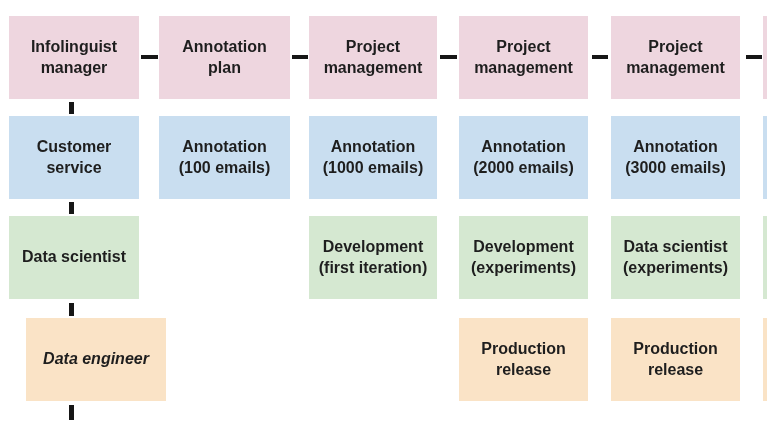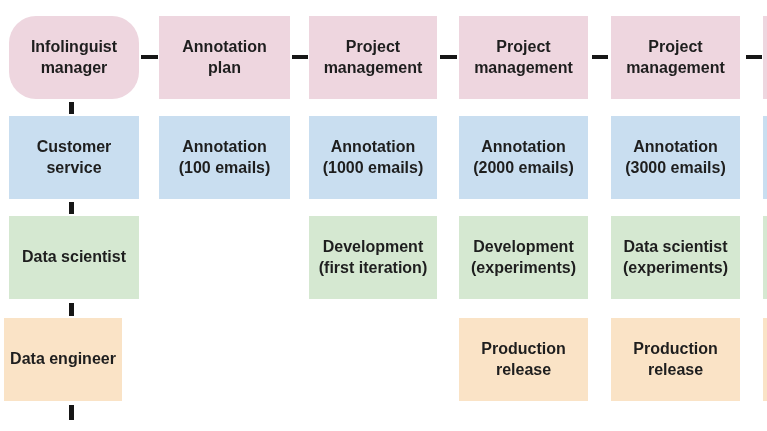--- a/index.html
+++ b/index.html
@@ -37,21 +37,21 @@
     position: absolute;
     width: 5px;
     background: #161616;
   }
 </style>
 </head>
 <body>
 
 <div class="canvas">
 
-  <div class="box role c-pink" style="left: 9px; top: 16px; width: 130px; height: 83px; background: rgb(238, 214, 223); border-radius: 27px;">Infolinguist
+  <div class="box role c-pink" style="left: 9px; top: 16px; width: 130px; height: 83px; background: rgb(238, 214, 223);">Infolinguist
 manager</div>
   <div class="box c-pink" style="left: 159px; top: 16px; width: 131px; height: 83px; background: rgb(238, 214, 223);">Annotation
 plan</div>
   <div class="box c-pink" style="left: 309px; top: 16px; width: 128px; height: 83px; background: rgb(238, 214, 223);">Project
 management</div>
   <div class="box c-pink" style="left: 459px; top: 16px; width: 129px; height: 83px; background: rgb(238, 214, 223);">Project
 management</div>
   <div class="box c-pink" style="left: 611px; top: 16px; width: 129px; height: 83px; background: rgb(238, 214, 223);">Project
 management</div>
   <div class="box c-pink" style="left: 763px; top: 16px; width: 12px; height: 83px; background: rgb(238, 214, 223);"></div>
@@ -70,21 +70,21 @@
 
   <div class="box role c-green" style="left: 9px; top: 216px; width: 130px; height: 83px; background: rgb(213, 232, 209);">Data scientist</div>
   <div class="box c-green" style="left: 309px; top: 216px; width: 128px; height: 83px; background: rgb(213, 232, 209);">Development
 (first iteration)</div>
   <div class="box c-green" style="left: 459px; top: 216px; width: 129px; height: 83px; background: rgb(213, 232, 209);">Development
 (experiments)</div>
   <div class="box c-green" style="left: 611px; top: 216px; width: 129px; height: 83px; background: rgb(213, 232, 209);">Data scientist
 (experiments)</div>
   <div class="box c-green" style="left: 763px; top: 216px; width: 12px; height: 83px; background: rgb(213, 232, 209);"></div>
 
-  <div class="box role c-orange" style="left: 4px; top: 318px; width: 118px; height: 83px; background: rgb(250, 227, 198);">Data engineer</div>
+  <div class="box role c-orange" style="left: 26px; top: 318px; width: 140px; height: 83px; background: rgb(250, 227, 198); font-style: italic;">Data engineer</div>
   <div class="box c-orange" style="left: 459px; top: 318px; width: 129px; height: 83px; background: rgb(250, 227, 198);">Production
 release</div>
   <div class="box c-orange" style="left: 611px; top: 318px; width: 129px; height: 83px; background: rgb(250, 227, 198);">Production
 release</div>
   <div class="box c-orange" style="left: 763px; top: 318px; width: 12px; height: 83px; background: rgb(250, 227, 198);"></div>
 
   <div class="hdash" style="left: 141px; top: 55px; width: 17px; background: rgb(22, 22, 22);"></div>
   <div class="hdash" style="left: 292px; top: 55px; width: 16px; background: rgb(22, 22, 22);"></div>
   <div class="hdash" style="left: 440px; top: 55px; width: 17px; background: rgb(22, 22, 22);"></div>
   <div class="hdash" style="left: 592px; top: 55px; width: 16px; background: rgb(22, 22, 22);"></div>

